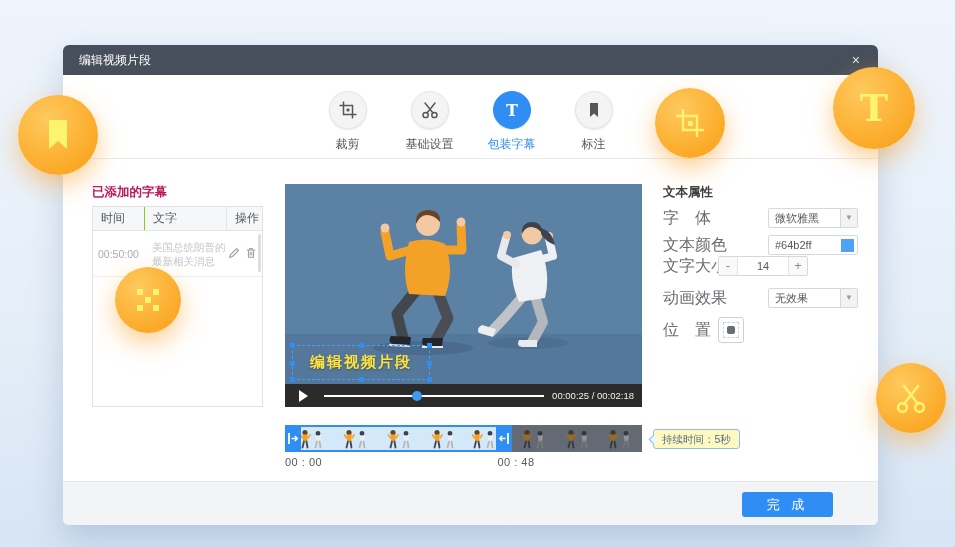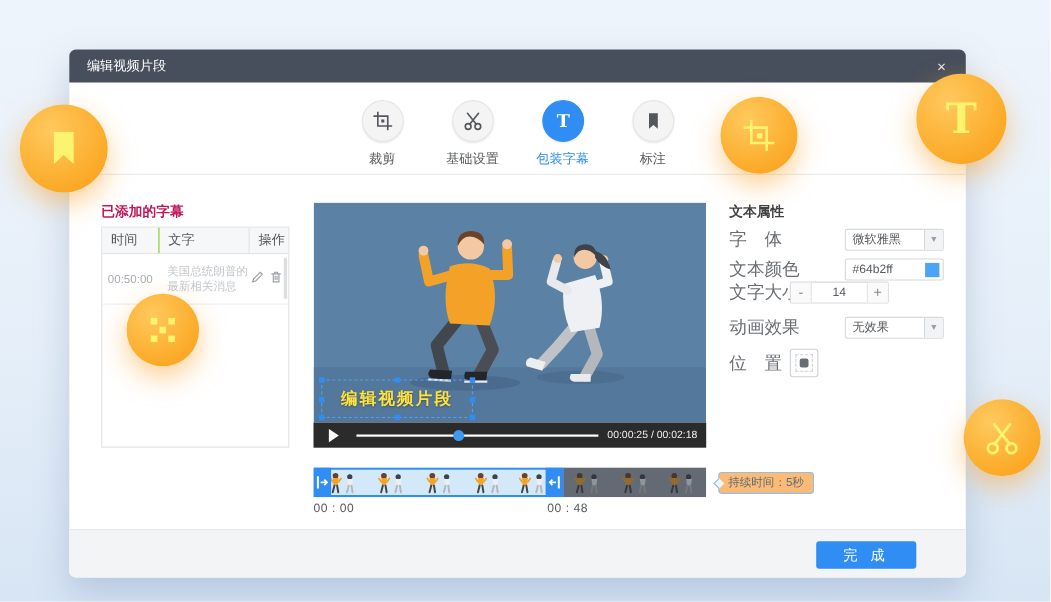--- a/index.html
+++ b/index.html
@@ -93,21 +93,21 @@
   .pos-dash { position:absolute; left:4px; top:4px; width:16px; height:16px;
     border:1px dashed #cfd3d8; }
   .pos-dot { position:absolute; left:8px; top:8px; width:8px; height:8px;
     background:#686d73; border-radius:2px; }
 
   
   .strip { position:absolute; left:222px; top:380px; width:357px; height:27px; }
   .tl-label { position:absolute; font-size:11px; color:#55585c; letter-spacing:.5px; }
   .tl-start { left:222px; top:411px; }
   .tl-end { left:418px; top:411px; width:70px; text-align:center; }
-  .tip { position:absolute; left:590px; top:384px; height:20px; background:#fdba74;
+  .tip { position:absolute; left:590px; top:384px; height:20px; background:#fef9c3;
     border:1px solid #8fc0ea; border-radius:3px; font-size:10.5px; color:#55707e;
     line-height:18px; padding:0 8px; white-space:nowrap; }
   .tip .arrow { position:absolute; left:-4.5px; top:5.5px; width:7px; height:7px; background:#eef7fe;
     border-left:1px solid #8fc0ea; border-bottom:1px solid #8fc0ea; transform:rotate(45deg); }
 
   
   .footer { position:absolute; left:0; top:436px; width:100%; height:44px;
     background:#f3f4f6; border-top:1px solid #e3e5e8; border-radius:0 0 6px 6px; }
   .done-btn { position:absolute; left:679px; top:10px; width:91px; height:25px;
     background:#2f8df4; border:none; border-radius:3px; color:#fff; font-size:13px;

